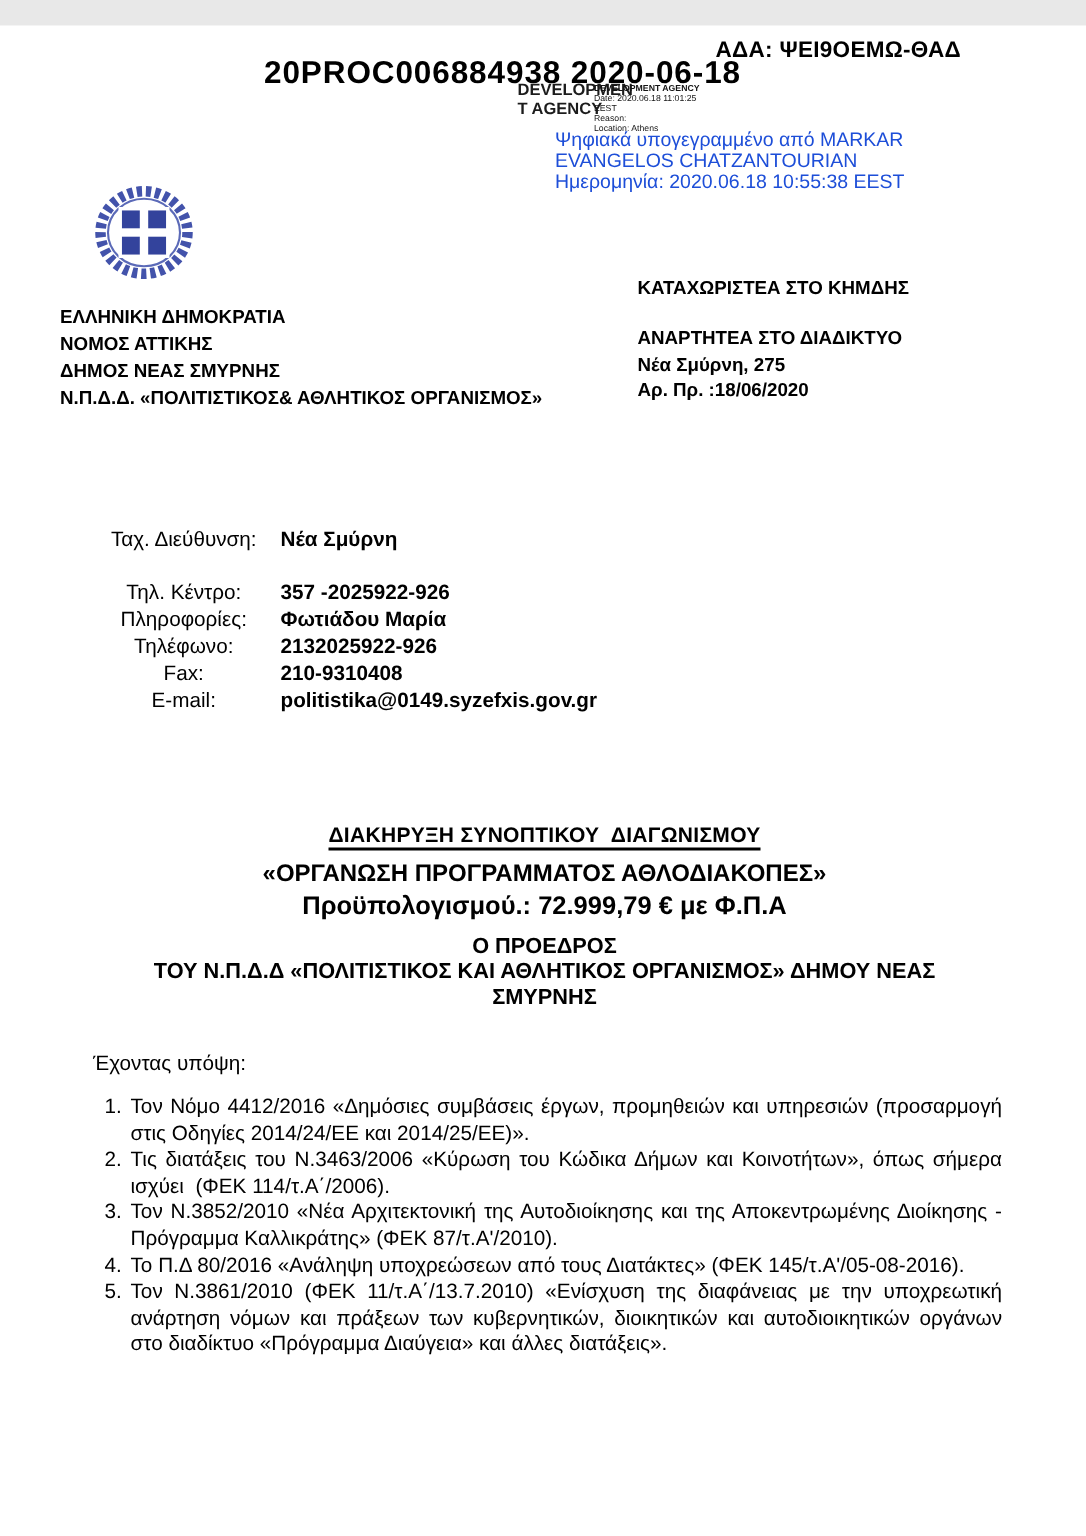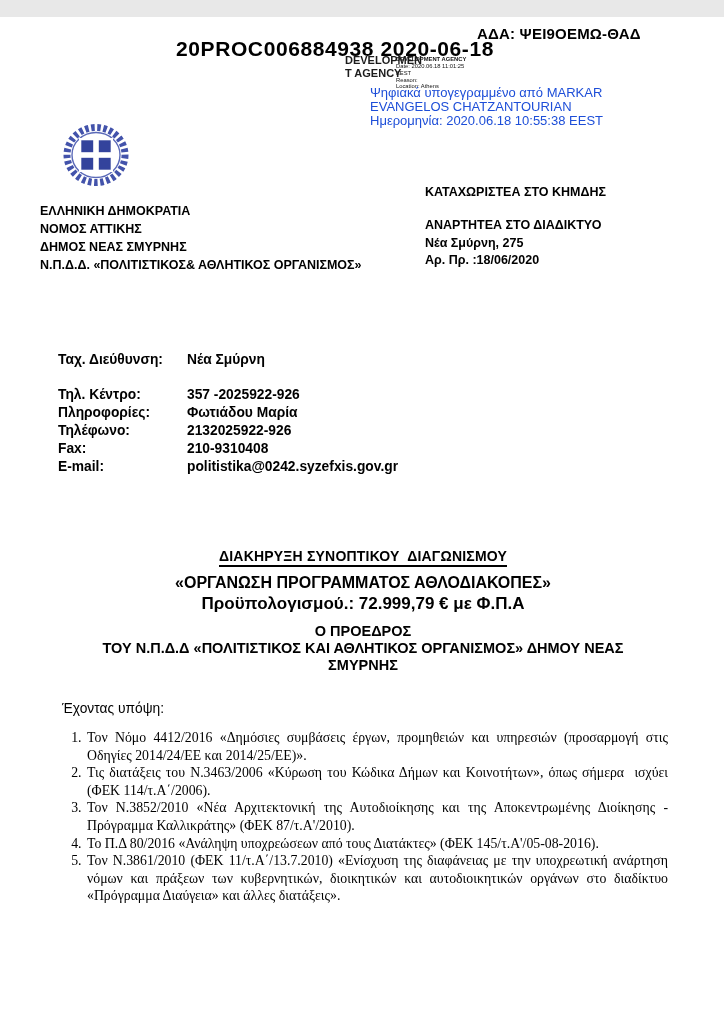--- a/index.html
+++ b/index.html
@@ -24,37 +24,37 @@
 
   .emblem{top:103px;left:55px;}
 
   .org{top:185px;left:40px;font-size:12.5px;font-weight:700;line-height:18px;}
 
   .reg-kimdis{top:168px;left:425px;font-size:12.5px;font-weight:700;}
   .reg-block{top:200px;left:425px;font-size:12.5px;font-weight:700;line-height:17.6px;}
 
   .contact{top:334px;left:58px;width:562px;font-size:13.8px;line-height:18px;}
   .contact .row{display:flex;}
-  .contact .lbl{width:129px;flex:0 0 129px;font-weight:700;}
+  .contact .lbl{width:129px;flex:0 0 129px;font-weight:400;text-align:center;}
   .contact .val{font-weight:700;}
   .contact .row-addr{margin-bottom:17px;}
 
   .center-col{left:58px;width:610px;text-align:center;}
   .t1{top:531px;font-size:14px;font-weight:700;letter-spacing:.2px;}
   .t1 span{display:inline-block;border-bottom:2px solid #000;padding-bottom:1px;}
   .t2{top:557px;font-size:16px;font-weight:700;}
   .t3{top:577px;font-size:17px;font-weight:700;}
   .t4{top:606px;font-size:14.5px;font-weight:700;}
   .t5{top:623px;font-size:14.5px;font-weight:700;line-height:17px;}
   .t5 .inner{width:580px;margin:0 auto;}
 
   .intro{top:684px;left:62px;font-size:13.8px;}
 
   .law-list{top:712px;left:60px;width:608px;}
-  .law-list ol{margin:0;padding-left:25px;font-size:13.8px;line-height:17.6px;text-align:justify;font-family:Liberation Serif, serif;}
+  .law-list ol{margin:0;padding-left:25px;font-size:13.8px;line-height:17.6px;text-align:justify;}
   .law-list li{margin:0;padding-left:2px;}
 </style>
 </head>
 <body>
 
 <div id="page">
 
   <div class="abs ada">ΑΔΑ: ΨΕΙ9ΟΕΜΩ-ΘΑΔ</div>
 
   <div class="abs proc">20PROC006884938 2020-06-18</div>
@@ -122,21 +122,21 @@
     <div class="row">
       <div class="lbl">Τηλέφωνο:</div>
       <div class="val">2132025922-926</div>
     </div>
     <div class="row">
       <div class="lbl">Fax:</div>
       <div class="val">210-9310408</div>
     </div>
     <div class="row">
       <div class="lbl">E-mail:</div>
-      <div class="val">politistika@0242.syzefxis.gov.gr</div>
+      <div class="val">politistika@0149.syzefxis.gov.gr</div>
     </div>
   </div>
 
   <div class="abs center-col t1">
     <span class="pre">ΔΙΑΚΗΡΥΞΗ ΣΥΝΟΠΤΙΚΟΥ  ΔΙΑΓΩΝΙΣΜΟΥ</span>
   </div>
   <div class="abs center-col t2">«ΟΡΓΑΝΩΣΗ ΠΡΟΓΡΑΜΜΑΤΟΣ ΑΘΛΟΔΙΑΚΟΠΕΣ»</div>
   <div class="abs center-col t3">Προϋπολογισμού.: 72.999,79 € με Φ.Π.Α</div>
   <div class="abs center-col t4">Ο ΠΡΟΕΔΡΟΣ</div>
   <div class="abs center-col t5">

